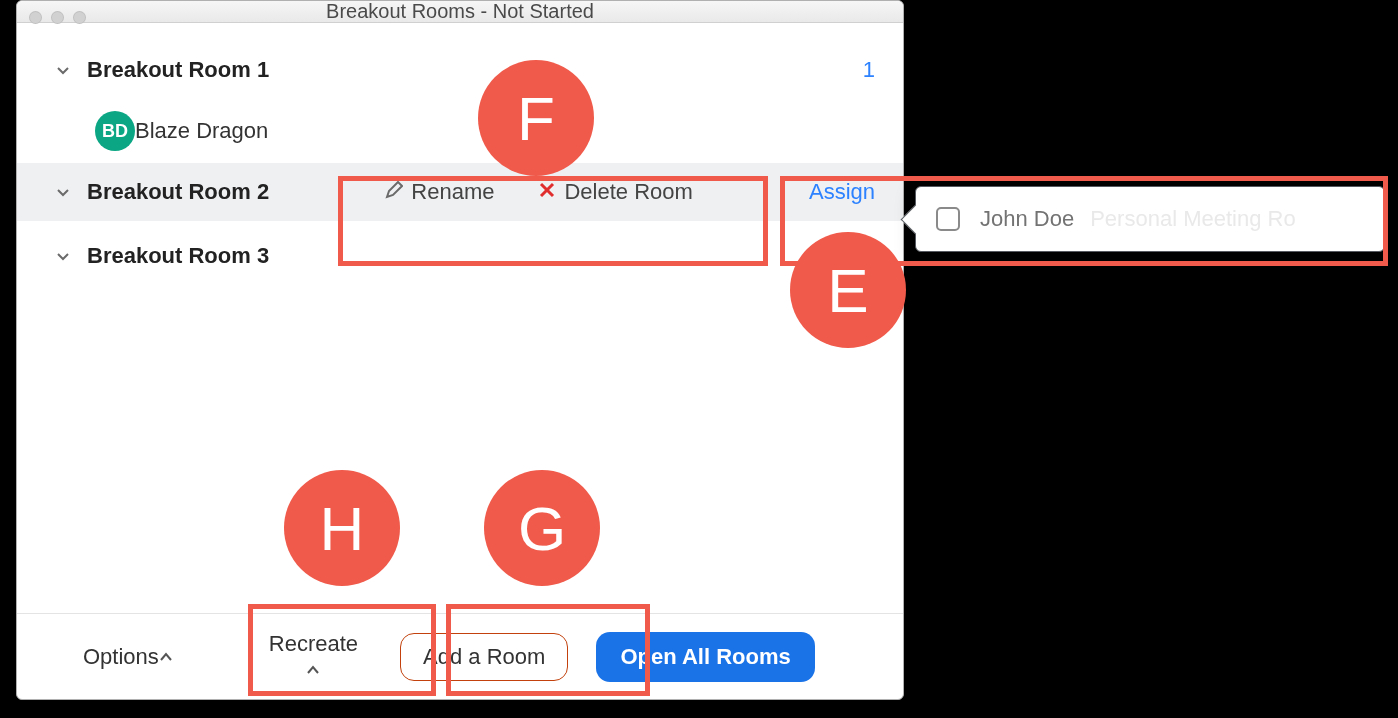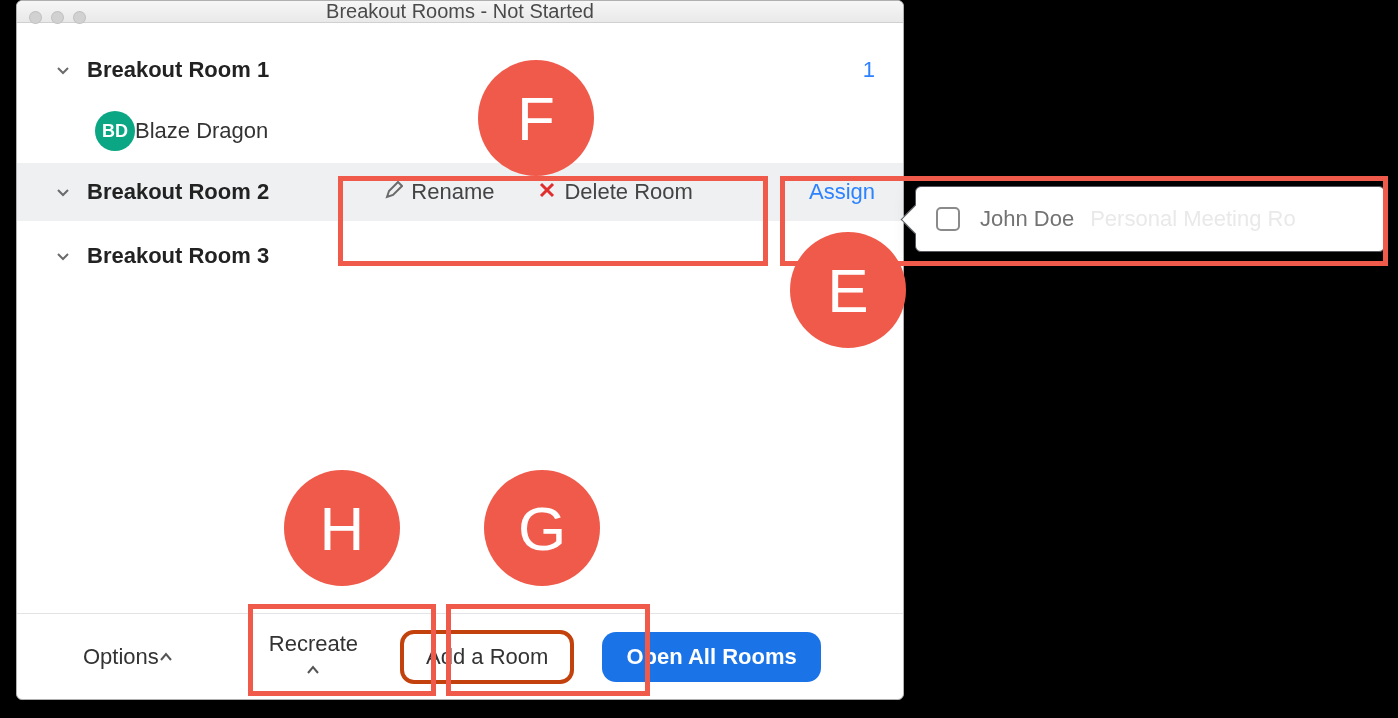--- a/index.html
+++ b/index.html
@@ -140,21 +140,21 @@
     display: inline-flex;
     align-items: center;
     font-size: 22px;
     color: #333;
     cursor: pointer;
     padding: 10px 14px;
     border-radius: 10px;
   }
   .caret-up svg { stroke: #555; }
   .pill-btn {
-    border: 4px solid #c2410c;
+    border: 1px solid #c2410c;
     border-radius: 14px;
     padding: 10px 22px;
     font-size: 22px;
     color: #333;
     background: #fff;
     cursor: pointer;
   }
   .primary-btn {
     background: #1b73e8;
     color: #fff;

